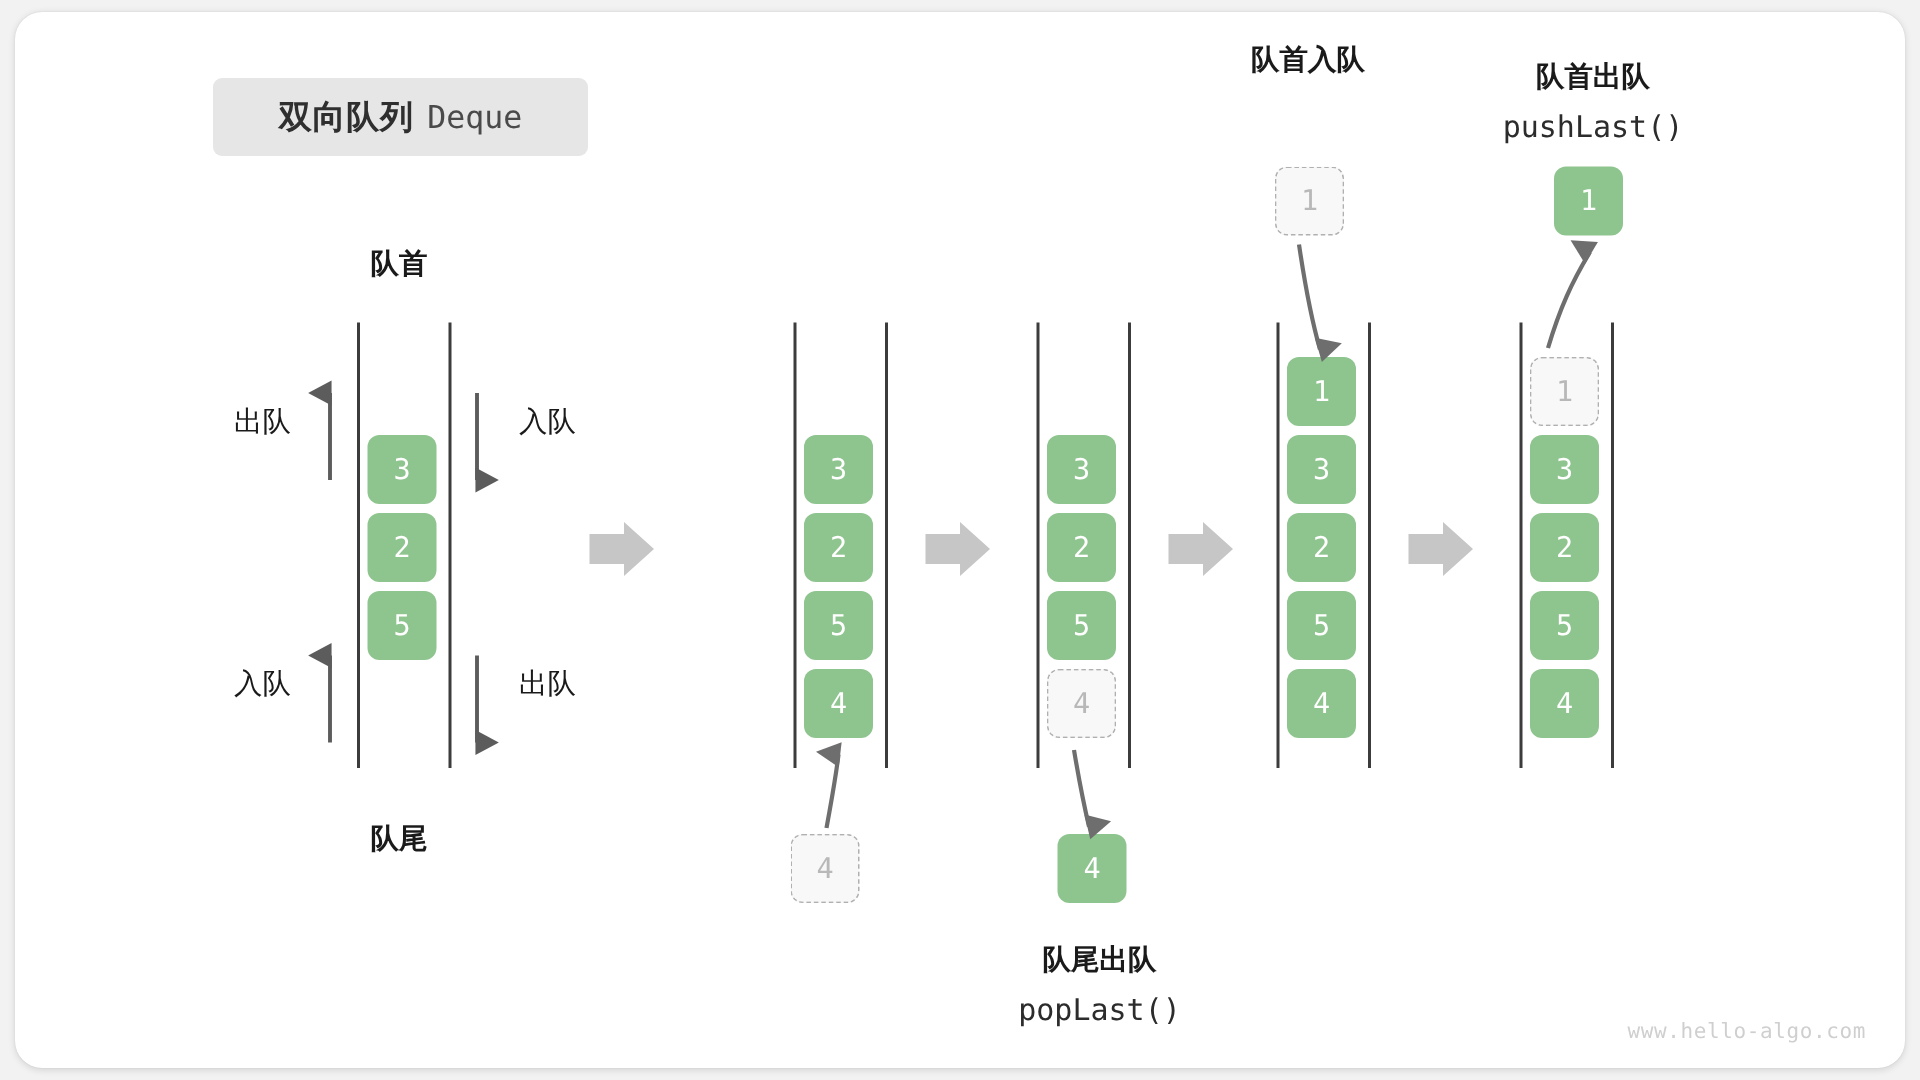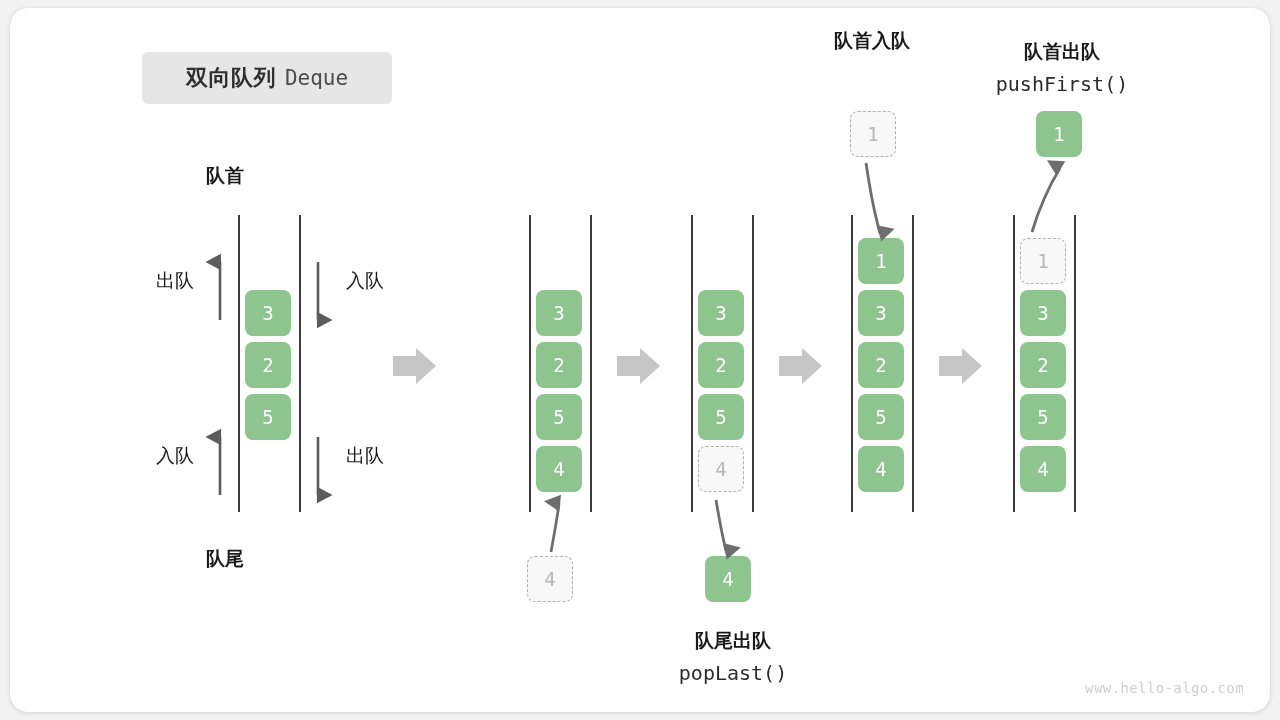--- a/index.html
+++ b/index.html
@@ -55,20 +55,21 @@
     font-size: 21px;
     color: #4a4a4a;
   }
 
   
   .head-label, .tail-label {
     position: absolute;
     font-size: 19px;
     font-weight: bold;
     color: #1a1a1a;
+    text-align: center;
     width: 120px;
   }
   .head-label { left: 206px; top: 163px; }
   .tail-label { left: 206px; top: 546px; }
 
   .side-label {
     position: absolute;
     font-size: 19px;
     font-weight: normal;
     color: #1a1a1a;
@@ -206,21 +207,21 @@
   <div class="rail" style="left:912px; top:215px; height:297px;"></div>
 
   <div class="cell solid" style="left:858px; top:238px;">1</div>
   <div class="cell solid" style="left:858px; top:290px;">3</div>
   <div class="cell solid" style="left:858px; top:342px;">2</div>
   <div class="cell solid" style="left:858px; top:394px;">5</div>
   <div class="cell solid" style="left:858px; top:446px;">4</div>
 
   <div class="op-caption" style="left:942px; top:28px;margin-top:11px;">
     <span class="op-cn">队首出队</span>
-    <span class="op-code"><span>pushFirst(</span><span class="arg"></span><span>)</span></span>
+    <span class="op-code"><span>pushLast(</span><span class="arg"></span><span>)</span></span>
   </div>
 
   <div class="cell solid" style="left:1036px; top:111px;">1</div>
 
   <div class="rail" style="left:1013px; top:215px; height:297px;"></div>
   <div class="rail" style="left:1074px; top:215px; height:297px;"></div>
 
   <div class="cell ghost" style="left:1020px; top:238px;">1</div>
   <div class="cell solid" style="left:1020px; top:290px;">3</div>
   <div class="cell solid" style="left:1020px; top:342px;">2</div>

